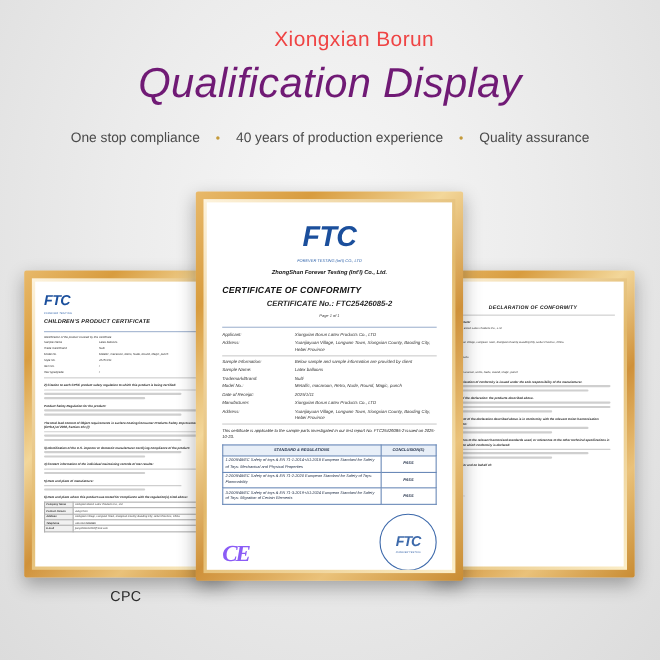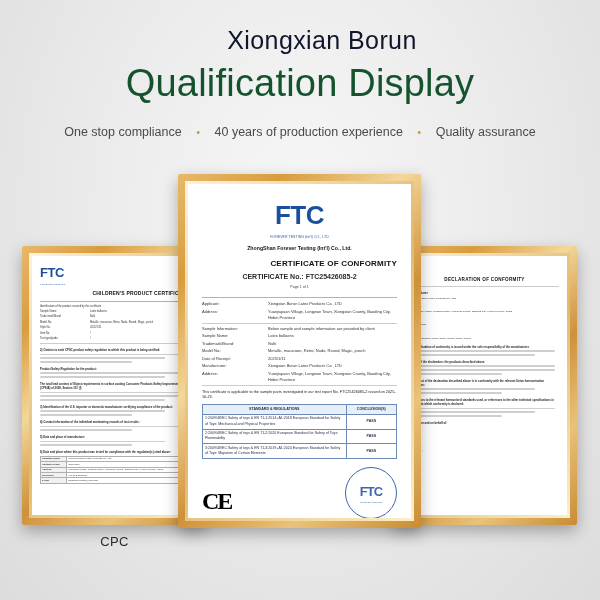--- a/index.html
+++ b/index.html
@@ -8,25 +8,25 @@
     font-family: "Liberation Sans", sans-serif;
     background: radial-gradient(ellipse at 50% 35%, #f7f7f7 0%, #ececec 45%, #dcdcdc 100%);
     overflow: hidden;
     position: relative;
   }
   .page { width: 600px; height: 600px; position: relative; }
 
   
   .header { text-align: center; padding-top: 26px; }
   .brand {
-    font-size: 25px; color: #0f172a; letter-spacing: .4px; padding-left: 44px;
+    font-size: 19px; color: #ef4444; letter-spacing: .4px; padding-left: 44px;
   }
   .main-title {
-    font-size: 38px; color: #14532d; font-weight: normal;
-    margin-top: 7px; letter-spacing: .2px;
+    font-size: 38px; color: #701a75; font-weight: normal;
+    margin-top: 7px; letter-spacing: .2px; font-style: italic;
   }
   .subtitle {
     margin-top: 20px; font-size: 12.5px; color: #4a4a4a;
   }
   .subtitle .dot { color: #c49a3a; margin: 0 11px; font-size: 11px; }
 
   
   .certs {
     position: absolute; left: 0; top: 168px; width: 600px; height: 400px;
   }
@@ -59,34 +59,34 @@
 
   
   .cert-left  { left: 22px;  top: 78px; width: 185px; }
   .cert-right { left: 392px; top: 78px; width: 185px; }
   .cert-mid   { left: 178px; top: 6px;  width: 243px; }
 
   .cert-left .frame-inner, .cert-right .frame-inner { height: 265px; }
   .cert-mid  .frame-inner { height: 340px; }
 
   
-  .doc { padding: 7px 8px; font-size: 2.6px; color: #2b2b2b; line-height: 1.5; }
+  .doc { padding: 7px 8px; font-size: 2.6px; color: #2b2b2b; line-height: 1.5; font-style: italic; }
   .doc-mid { padding: 12px 14px; }
 
   .ftc-logo {
     color: #1b4f9c; font-weight: bold; letter-spacing: -.5px;
     font-family: "Liberation Sans", sans-serif;
   }
   .ftc-small { font-size: 13px; }
   .ftc-big { font-size: 26px; }
   .ftc-sub { font-size: 2.4px; color: #2a5fa8; letter-spacing: .2px; }
   .ftc-sub-mid { font-size: 3.6px; color: #2a5fa8; }
 
   .doc-title {
-    text-align: right; font-weight: bold; font-size: 5px;
+    text-align: left; font-weight: bold; font-size: 5px;
     margin: 4px 0 3px; color: #111; letter-spacing: .2px;
   }
   .doc-title-mid { font-size: 8px; margin: 5px 0 2px; }
   .doc-sub-mid { text-align:center; font-size: 7px; font-weight: bold; margin-bottom: 2px; }
   .doc-page-mid { text-align:center; font-size: 3.6px; color:#444; margin-bottom: 7px; }
 
   .rule { height: 1px; background: #5577aa; margin: 3px 0; opacity: .55; }
   .rule-thin { height: 1px; background: #999; margin: 2px 0; opacity:.5; }
 
   .kv { display: flex; gap: 4px; margin-bottom: 1.5px; }
@@ -108,21 +108,21 @@
     line-height: 1.35;
   }
   table.mini td.hl { background: #f1f1f1; font-weight: bold; }
 
   table.midtab { width: 100%; border-collapse: collapse; font-size: 3.6px; margin-top: 3px;}
   table.midtab td { border: .5px solid #6b8ab8; padding: 1.6px 2px; color: #24324a; }
   table.midtab td.h { background: #e8eff8; font-weight: bold; text-align: center; }
   table.midtab td.pass { text-align: center; font-weight: bold; }
 
   .ce-mark {
-    font-size: 24px; font-weight: bold; color: #000000; letter-spacing: -2px;
+    font-size: 21px; font-weight: bold; color: #8b5cf6; letter-spacing: -2px;
     font-family: "Liberation Serif", serif;
   }
   .seal {
     width: 52px; height: 52px; border-radius: 50%;
     border: 1.5px solid #1b4f9c; color: #1b4f9c;
     display: flex; align-items: center; justify-content: center;
     flex-direction: column;
     opacity: .85;
   }
   .seal .s1 { font-size: 13px; font-weight: bold; letter-spacing: -1px; }

